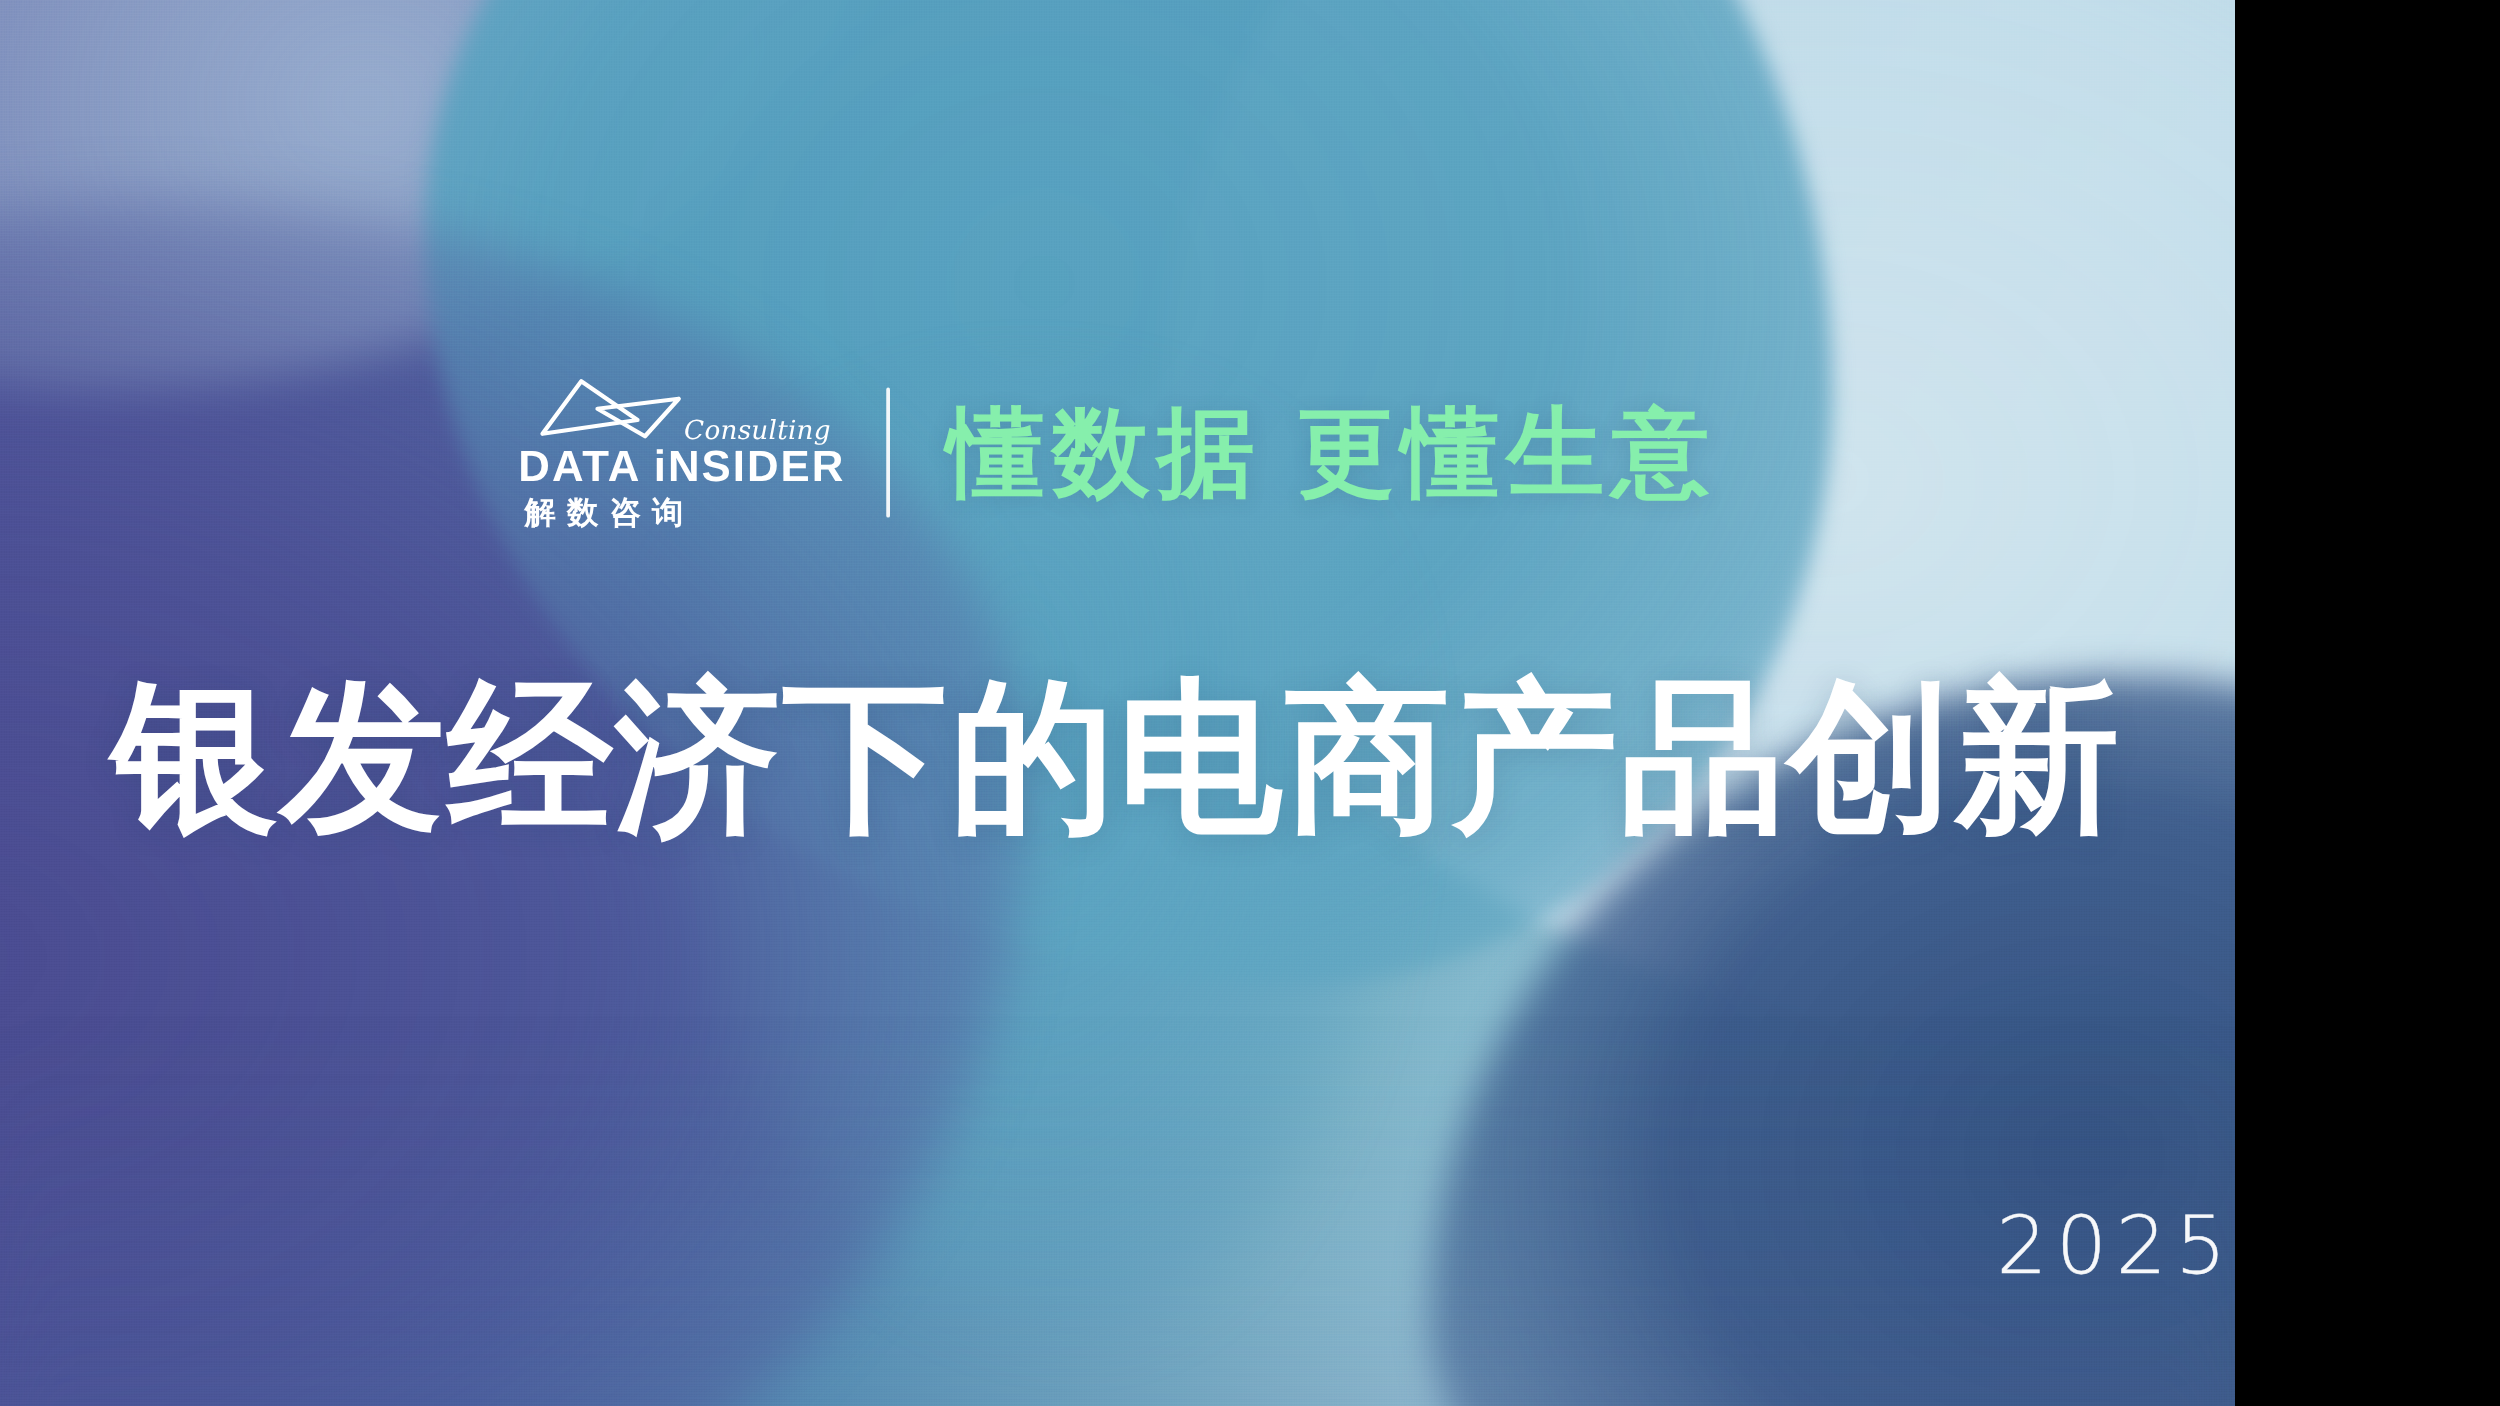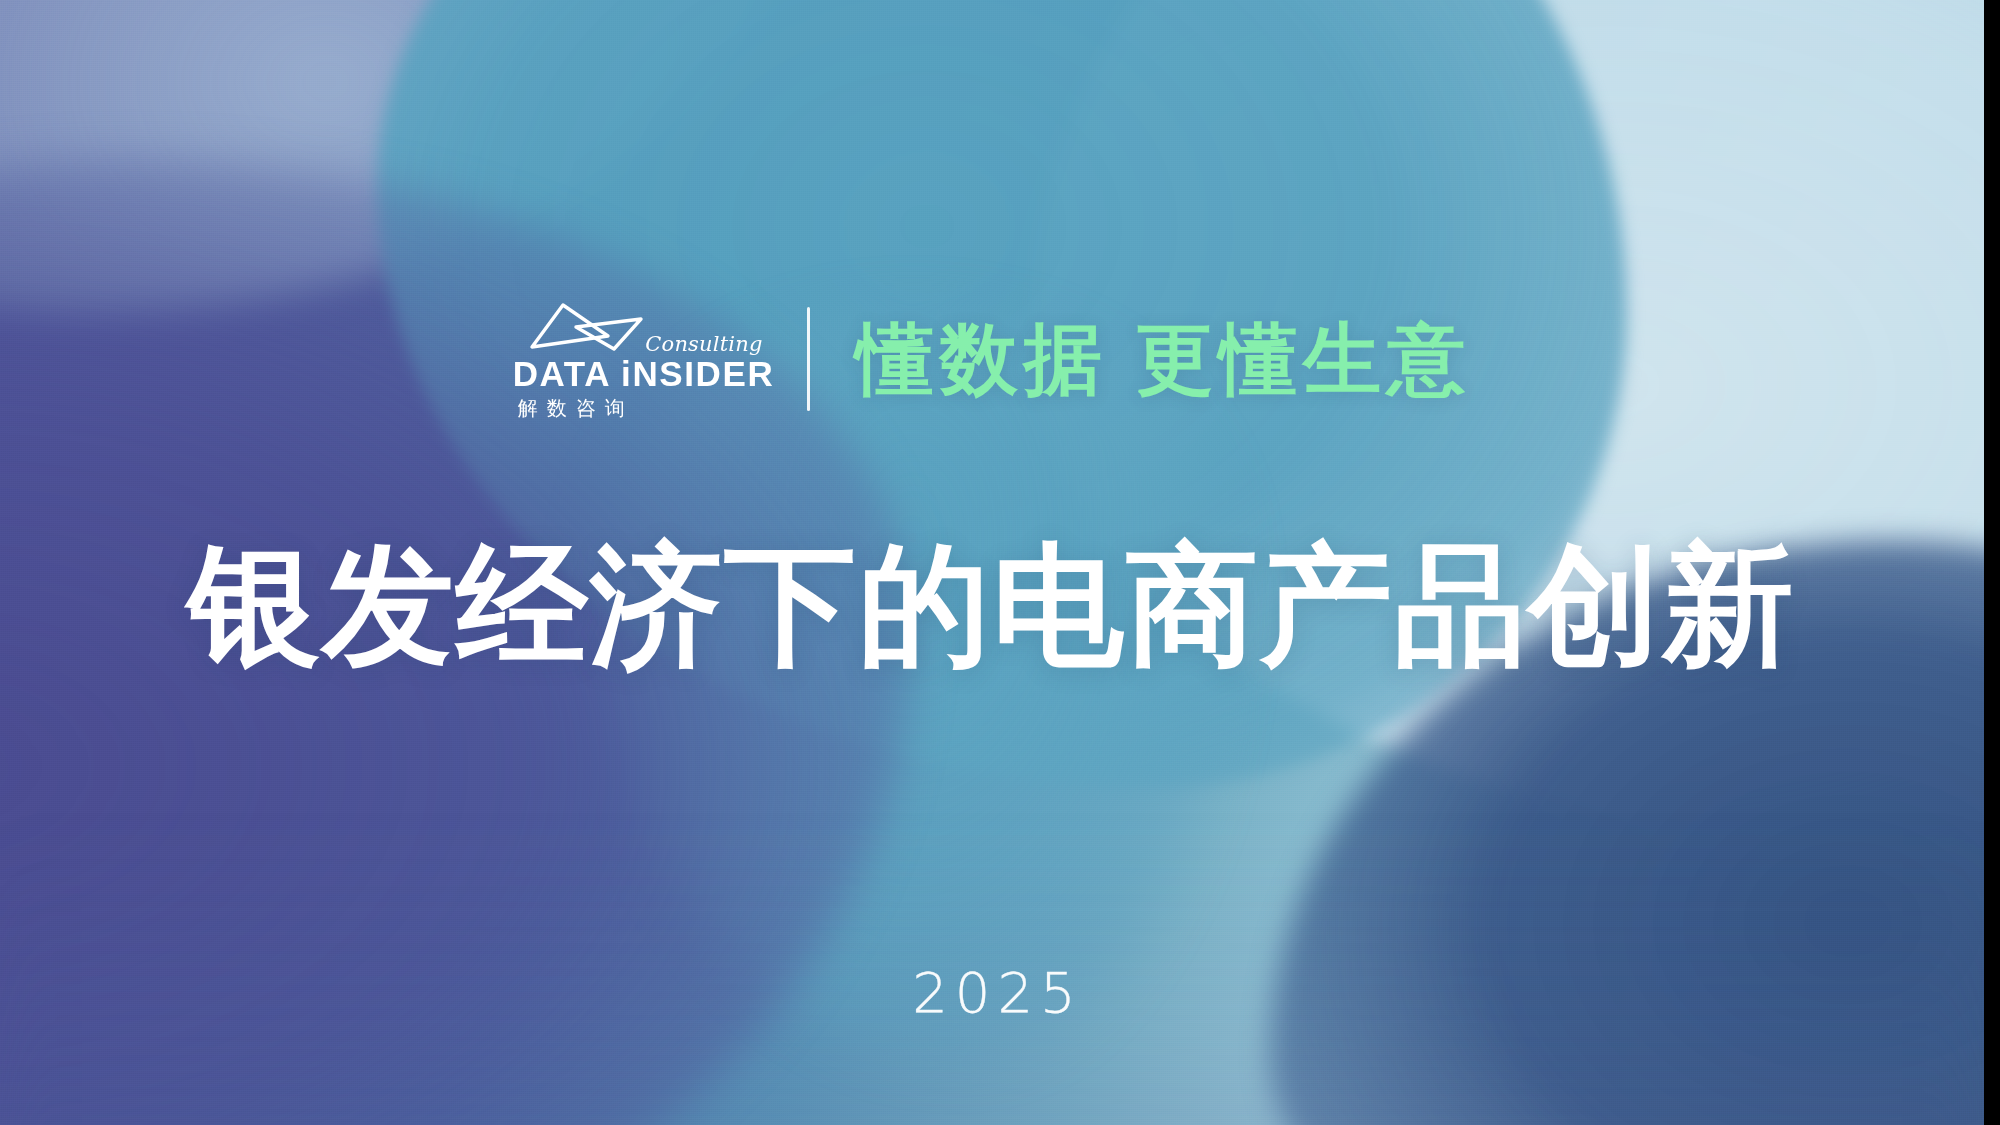--- a/index.html
+++ b/index.html
@@ -2,21 +2,21 @@
 <html><head>
 <meta charset="utf-8">
 <style>
   html, body {
     margin: 0;
     padding: 0;
     background: #000;
   }
   #slide {
     position: relative;
-    width: 1984px;
+    width: 1788px;
     height: 1125px;
     overflow: hidden;
     font-family: "Liberation Sans", "DejaVu Sans", sans-serif;
     background: #4a5296;
   }
 
   
   .bg-layer {
     position: absolute;
     inset: 0;
@@ -206,22 +206,22 @@
     font-size: 35px;
     font-weight: bold;
     letter-spacing: 1.6px;
     line-height: 1;
     white-space: nowrap;
   }
   .brand-cn {
     margin-top: 7px;
     margin-left: 5px;
     color: #ffffff;
-    font-size: 20px;
-    font-weight: normal;
+    font-size: 25px;
+    font-weight: bold;
     letter-spacing: 9px;
     line-height: 1;
     white-space: nowrap;
   }
 
   .header-divider {
     width: 3px;
     height: 104px;
     background: rgba(255,255,255,0.92);
     margin: 0 46px 0 44px;
@@ -253,24 +253,24 @@
     white-space: nowrap;
     text-shadow: 0 3px 24px rgba(30,60,100,0.18);
   }
 
   
   .year {
     position: absolute;
     left: 0;
     right: 0;
     top: 965px;
-    text-align: center;
+    text-align: right;
     color: #ffffff;
     font-family: "DejaVu Sans", sans-serif;
-    font-size: 56px;
+    font-size: 64px;
     font-weight: 300;
     letter-spacing: 7px;
     line-height: 1;
     opacity: 0.96;
     padding-left: 11px;
     -webkit-text-stroke: 0.4px rgba(255,255,255,0.9);
   }
 </style>
 </head>
 <body>

